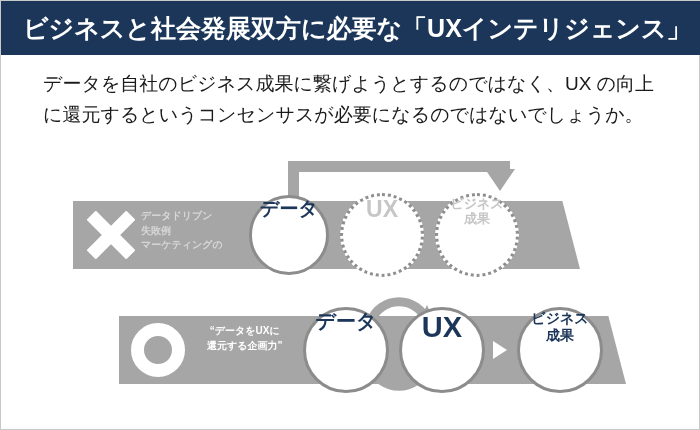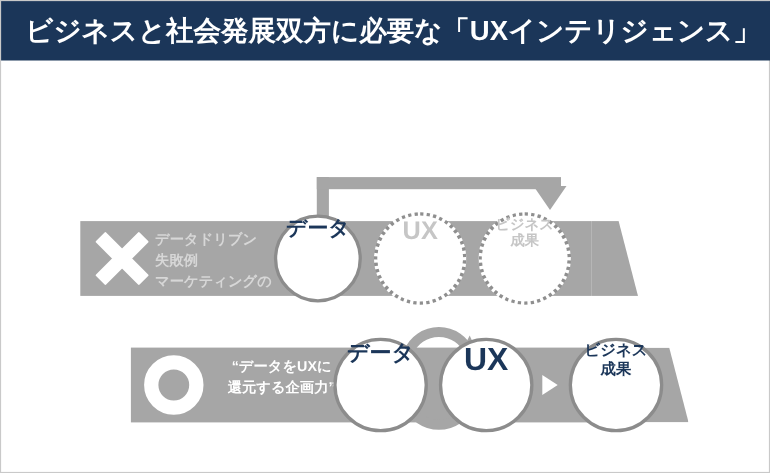--- a/index.html
+++ b/index.html
@@ -38,21 +38,21 @@
   .row2 .wedge{left:465px;}
 
   
   .xmark{position:absolute;width:56px;height:56px;}
   .xmark i{position:absolute;left:50%;top:50%;width:56px;height:13px;background:#fff;border-radius:1px;}
   .xmark i:first-child{transform:translate(-50%,-50%) rotate(45deg);}
   .xmark i:last-child{transform:translate(-50%,-50%) rotate(-45deg);}
   .omark{position:absolute;width:54px;height:54px;border:13px solid #fff;
          border-radius:50%;box-sizing:border-box;}
 
-  .cap{position:absolute;font-size:13px;font-weight:bold;line-height:1.45;white-space:nowrap;}
+  .cap{position:absolute;font-size:10px;font-weight:bold;line-height:1.45;white-space:nowrap;}
   .cap-faded{color:#d7d7d7;}
   .cap-white{color:#ffffff;text-align:center;}
 
   
   .circ{position:absolute;border-radius:50%;background:#ffffff;box-sizing:border-box;
         display:flex;justify-content:center;text-align:center;
         line-height:1.18;font-weight:bold;}
   .circ.solid{border:3px solid #8c8c8c;color:#1b3659;}
   .circ.dotted{border:3px dotted #8f8f8f;color:#c6c6c6;background:#fff;}
 
@@ -74,20 +74,22 @@
 </head>
 <body>
 
 <div class="slide">
 
   <div class="titlebar">
     <div class="title">ビジネスと社会発展双方に必要な「UXインテリジェンス」</div>
   </div>
 
   <div class="lead">
+    <span class="ln">データを自社のビジネス成果に繋げようとするのではなく、UX の向上</span>
+    <span class="ln">に還元するというコンセンサスが必要になるのではないでしょうか。</span>
   </div>
 
   <div class="diagram">
 
     <div class="banner row1">
       <div class="body"></div>
       <div class="wedge"></div>
     </div>
 
     <div class="xmark" style="left:82px;top:46px;">

